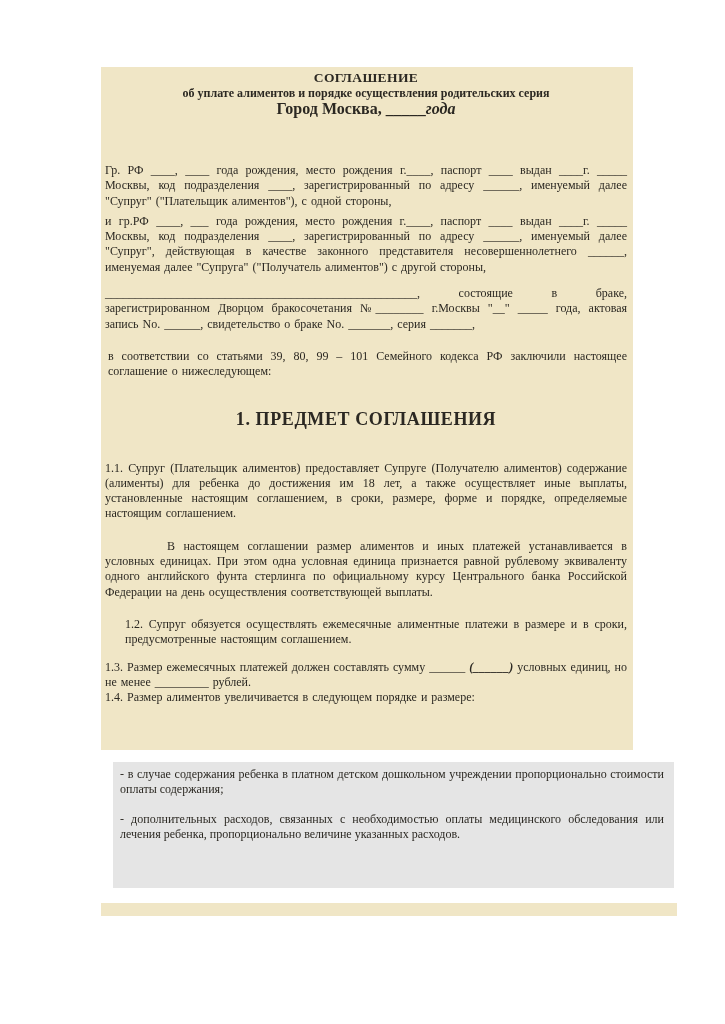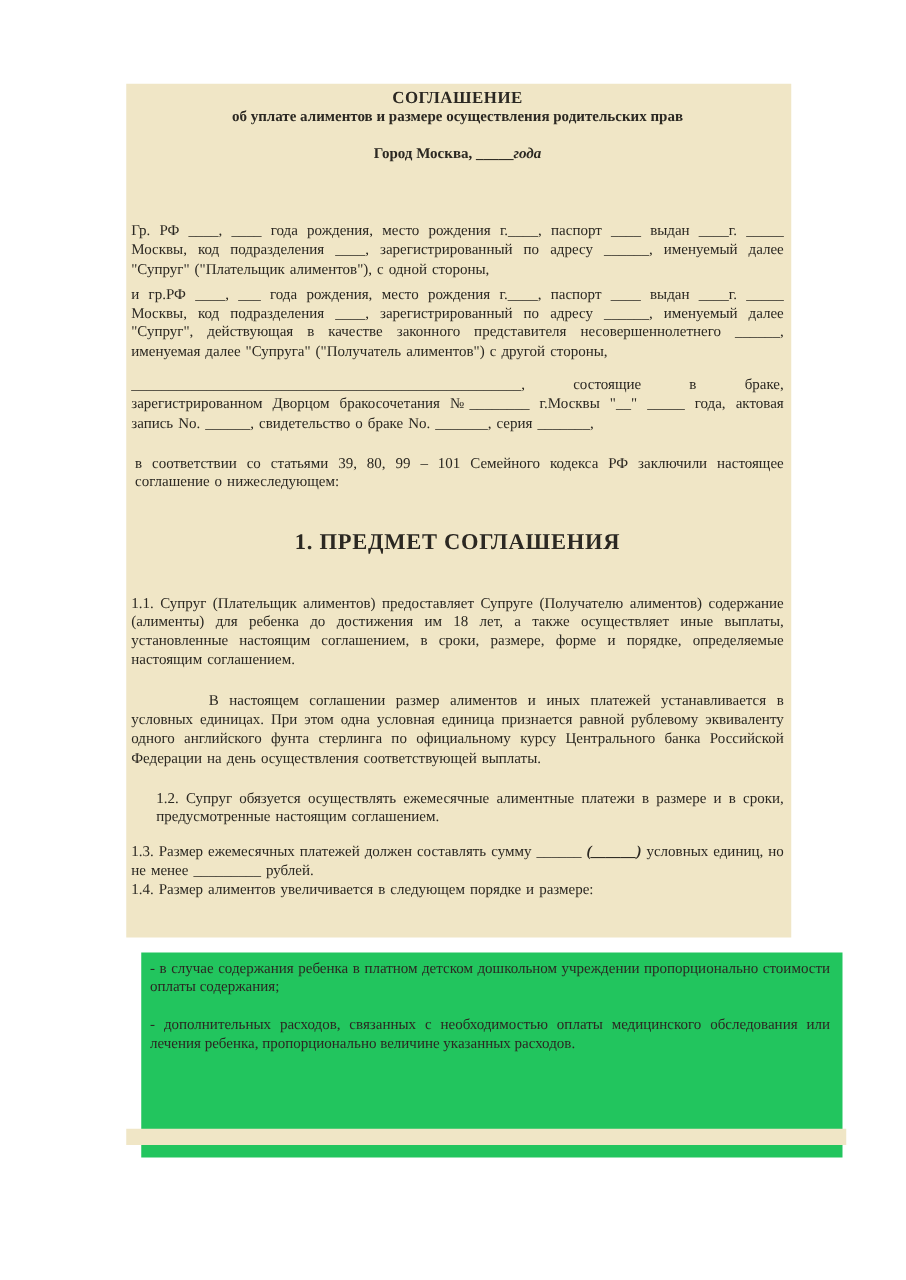--- a/index.html
+++ b/index.html
@@ -30,24 +30,24 @@
     line-height: 17px;
     letter-spacing: 0.4px;
   }
   .doc-subtitle {
     text-align: center;
     font-weight: bold;
     font-size: 12px;
     line-height: 15px;
   }
   .place-line {
-    margin-top: 14px;
+    margin-top: 0;
     text-align: center;
     font-weight: bold;
-    font-size: 12px;
+    font-size: 16px;
     line-height: 15px;
   }
   .place-line .year-word { font-style: italic; }
 
   .para {
     text-align: justify;
     word-spacing: 1px;
   }
   .p-party1   { margin-top: 47px; }
   .p-party2   { margin-top: 5px; }
@@ -66,22 +66,22 @@
   .p-1-1      { margin-top: 34px; }
   .p-1-1cont  { margin-top: 17px; text-indent: 62px; }
   .p-1-2      { margin-top: 17px; margin-left: 20px; }
   .p-1-3      { margin-top: 12px; }
   .p-1-4      { }
   .blank-paren { font-weight: bold; font-style: italic; }
 
   .list-block {
     position: absolute;
     left: 113px; top: 762px;
-    width: 561px; height: 164px;
-    background: #22c55e;
+    width: 561px; height: 126px;
+    background: #e5e5e5;
     color: #2b2822;
     padding: 5px 10px 0 7px;
     font-size: 12px;
     line-height: 15.3px;
   }
   .list-item {
     text-align: justify;
     margin-bottom: 14px;
   }
 
@@ -94,21 +94,21 @@
 </style>
 </head>
 <body>
 
 <div class="page">
 
   <div class="main-block">
 
     <div class="doc-title">СОГЛАШЕНИЕ</div>
 
-    <div class="doc-subtitle">об уплате алиментов и размере осуществления родительских прав</div>
+    <div class="doc-subtitle">об уплате алиментов и порядке осуществления родительских серия</div>
 
     <div class="place-line">
       <span>Город Москва, _____</span><span class="year-word">года</span>
     </div>
 
     <div class="para p-party1">Гр. РФ ____, ____ года рождения, место рождения г.____, паспорт ____ выдан ____г. _____ Москвы, код подразделения ____, зарегистрированный по адресу ______, именуемый далее "Супруг" ("Плательщик алиментов"), с одной стороны,</div>
 
     <div class="para p-party2">и гр.РФ ____, ___ года рождения, место рождения г.____, паспорт ____ выдан ____г. _____ Москвы, код подразделения ____, зарегистрированный по адресу ______, именуемый далее "Супруг", действующая в качестве законного представителя несовершеннолетнего ______, именуемая далее "Супруга" ("Получатель алиментов") с другой стороны,</div>
 
     <div class="para p-marriage">____________________________________________________, состоящие в браке, зарегистрированном Дворцом бракосочетания №________ г.Москвы "__" _____ года, актовая запись No. ______, свидетельство о браке No. _______, серия _______,</div>

